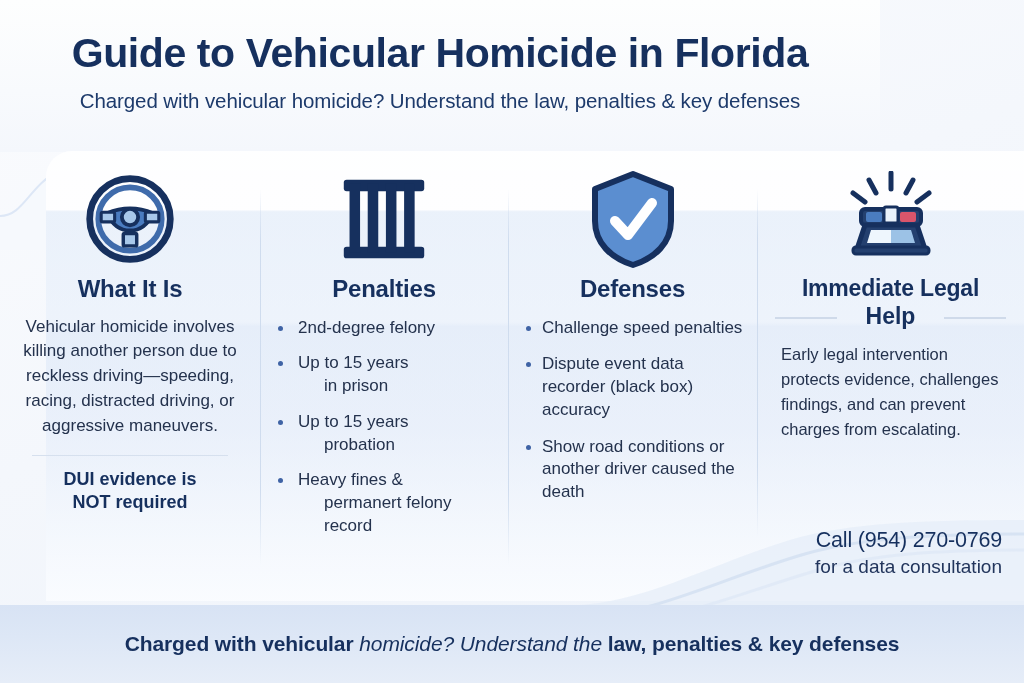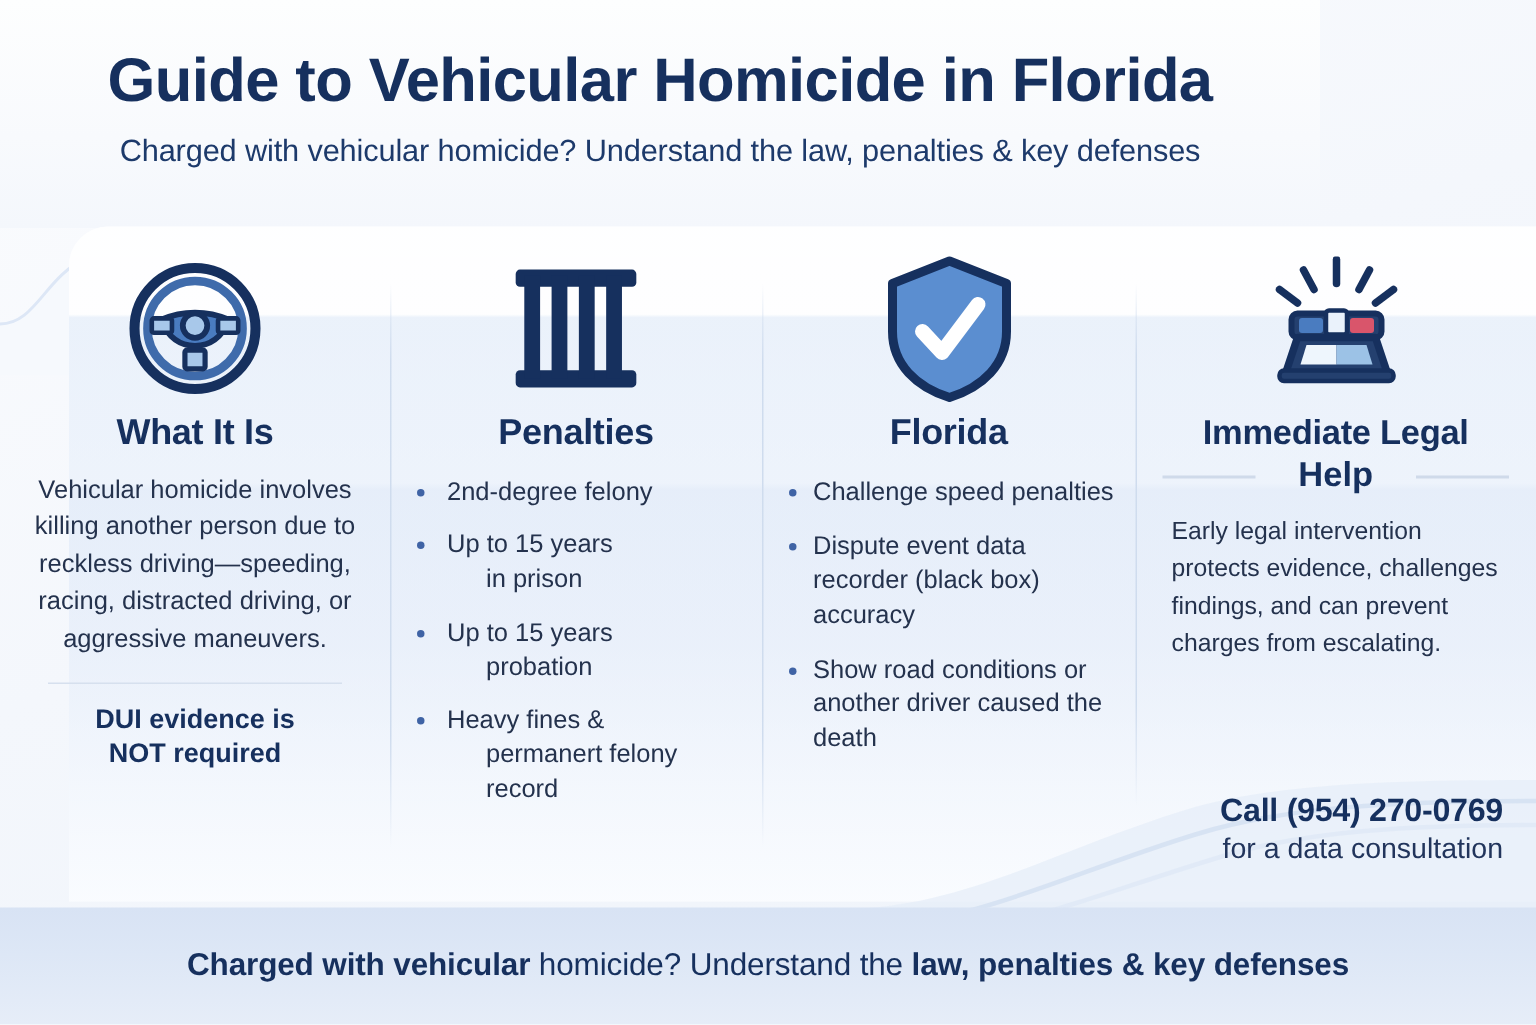--- a/index.html
+++ b/index.html
@@ -74,33 +74,33 @@
   ul.bullets li{position:relative;padding-left:20px;margin-bottom:13px;
     font-size:17px;line-height:1.34;color:#24324d;}
   ul.bullets li:before{content:"";position:absolute;left:4px;top:9px;
     width:5px;height:5px;border-radius:50%;background:#3f63a5;}
   ul.bullets.c2l li{text-align:left;padding-left:24px;}
   ul.bullets.c2l li .ind{display:block;padding-left:26px;}
   ul.bullets.c3l li{margin-bottom:14px;}
 
   
   .cta{position:absolute;right:22px;top:528px;text-align:right;}
-  .cta .line1{font-size:21.5px;font-weight:bold;color:#16305e;letter-spacing:-0.2px;}
+  .cta .line1{font-size:21.5px;font-weight:normal;color:#16305e;letter-spacing:-0.2px;}
   .cta .line2{font-size:19px;color:#22355c;margin-top:3px;}
 
   
   .sweep{position:absolute;left:0;bottom:82px;width:1024px;height:80px;overflow:hidden;}
 
   
   .footer{position:absolute;left:0;bottom:0;width:1024px;height:78px;
     background:linear-gradient(180deg,#d8e3f4 0%,#dde7f6 40%,#e6edf8 100%);
     display:flex;align-items:center;justify-content:center;}
   .footer-text{font-size:21px;color:#16305e;letter-spacing:-0.1px;}
   .footer-text b{font-weight:bold;}
-  .footer-text span.reg{font-weight:400;}
+  .footer-text span.reg{font-weight:400;font-style:italic;}
 </style>
 </head>
 <body>
 
 <div id="stage">
 
   <svg class="wave" style="left:0;top:120px;width:1024px;height:130px;" viewBox="0 0 1024 130" preserveAspectRatio="none">
     <path d="M0 96 C 24 96 30 64 58 52 C 80 43 120 40 180 40 L1024 40 L1024 130 L0 130 Z" fill="#f6f9fd"></path>
     <path d="M0 96 C 24 96 30 64 58 52 C 80 43 120 40 180 40 L1024 40" fill="none" stroke="#dde7f6" stroke-width="2"></path>
   </svg>
@@ -178,21 +178,21 @@
       </ul>
     </div>
 
     <div class="col c3">
       <div class="icon-wrap">
         <svg width="92" height="100" viewBox="0 0 92 100">
           <path d="M46 5 L84 20 L84 52 C84 74 68 89 46 96 C24 89 8 74 8 52 L8 20 Z" fill="#5b8ed0" stroke="#16305e" stroke-width="6" stroke-linejoin="round"></path>
           <path d="M28 52 L41 66 L65 34" fill="none" stroke="#ffffff" stroke-width="10" stroke-linecap="round" stroke-linejoin="round"></path>
         </svg>
       </div>
-      <h2 class="ctitle">Florida</h2>
+      <h2 class="ctitle">Defenses</h2>
       <ul class="bullets c3l">
         <li>Challenge speed penalties</li>
         <li>Dispute event data recorder (black box) accuracy</li>
         <li>Show road conditions or another driver caused the death</li>
       </ul>
     </div>
 
     <div class="col c4">
       <div class="icon-wrap">
         <svg width="112" height="96" viewBox="0 0 112 96">

